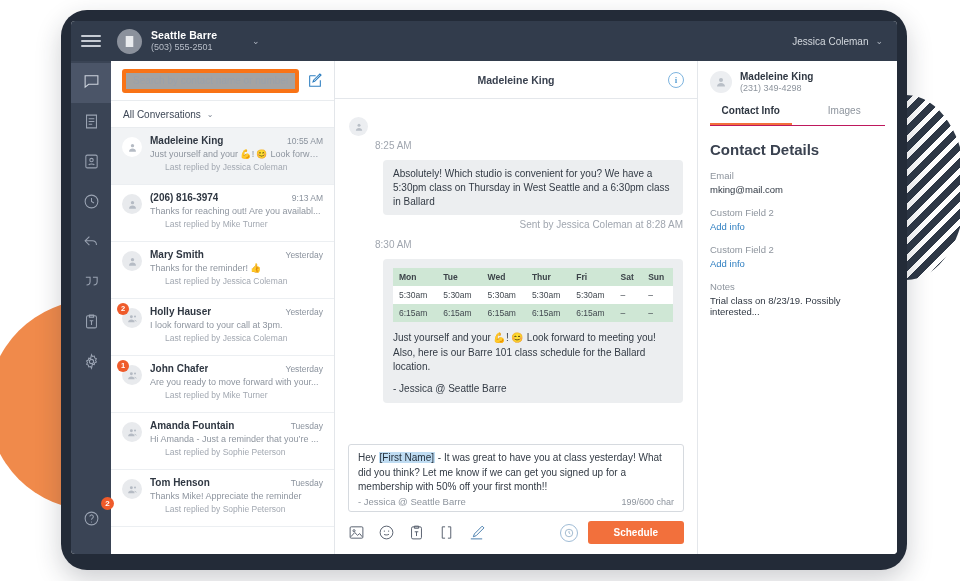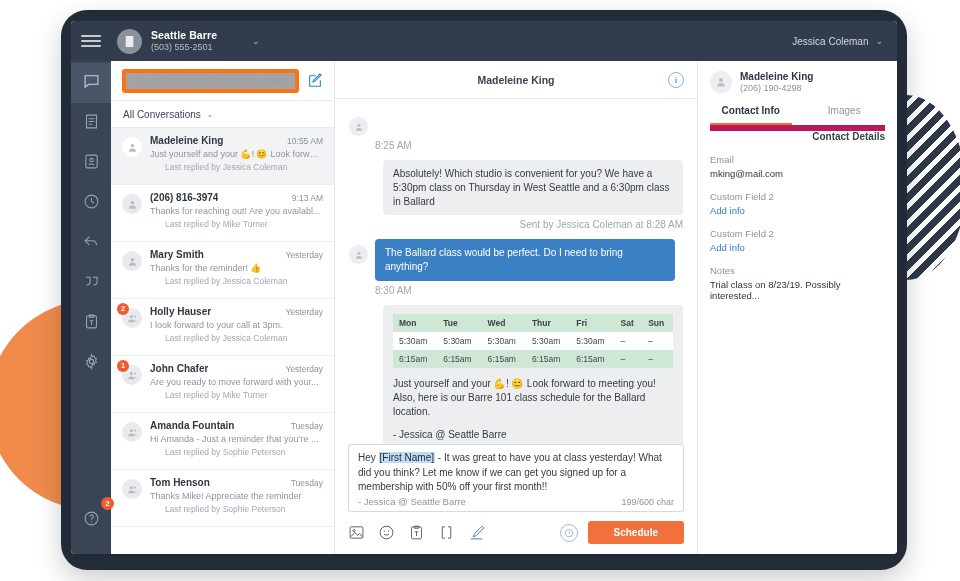--- a/index.html
+++ b/index.html
@@ -210,27 +210,27 @@
     background:#fff; padding:10px 12px 0 12px; min-width:0;
   }
   .contact-head{ display:flex; gap:8px; align-items:center; }
   .contact-av{
     width:22px;height:22px;border-radius:50%;background:#eceef1;flex:0 0 22px;
     display:flex;align-items:center;justify-content:center;
   }
   .contact-av svg{ width:12px;height:12px; fill:#b9bfc7; }
   .contact-name{ font-size:10px; font-weight:bold; color:#2f3742; }
   .contact-phone{ font-size:9px; color:#8d949d; margin-top:1px;}
-  .tabs{ display:flex; gap:12px; margin-top:12px; border-bottom:6px solid #be185d; }
+  .tabs{ display:flex; gap:12px; margin-top:12px; border-bottom:1px solid #be185d; }
   .tab{
     font-size:10px; color:#8d949d; padding:0 0 7px 0; cursor:pointer;
     text-align:center; width:86px;
   }
   .tab.active{ color:#2f3742; font-weight:bold; border-bottom:2px solid #f2703c; }
-  .contact-section-title{ font-size:10px; color:#3a4250; font-weight:bold; margin-top:0;text-align:right;}
+  .contact-section-title{ font-size:15px; color:#3a4250; font-weight:bold; margin-top:15px;}
   .field{ margin-top:12px; }
   .field-label{ font-size:9.5px; color:#8d949d; }
   .field-value{ font-size:9.5px; color:#2f3742; margin-top:3px; }
   .field-value.link{ color:#2f7fc1; cursor:pointer; }
   .field-value.notes{ color:#2f3742; }
 </style>
 </head>
 <body>
 
 <div class="stage">
@@ -526,29 +526,20 @@
                     <circle cx="12" cy="8" r="3.6"></circle>
                     <path d="M4.5 21c0-4.2 3.4-6.6 7.5-6.6s7.5 2.4 7.5 6.6z"></path>
                   </svg>
                 </div>
               </div>
               <div class="meta">8:25 AM</div>
               <div class="msg out">
                 <div class="bubble outbound">Absolutely! Which studio is convenient for you? We have a 5:30pm class on Thursday in West Seattle and a 6:30pm class in Ballard</div>
               </div>
               <div class="meta right">Sent by Jessica Coleman at 8:28 AM</div>
-              <div class="msg">
-                <div class="msg-av">
-                  <svg viewBox="0 0 24 24">
-                    <circle cx="12" cy="8" r="3.6"></circle>
-                    <path d="M4.5 21c0-4.2 3.4-6.6 7.5-6.6s7.5 2.4 7.5 6.6z"></path>
-                  </svg>
-                </div>
-                <div class="bubble inbound">The Ballard class would be perfect. Do I need to bring anything?</div>
-              </div>
               <div class="meta">8:30 AM</div>
               <div class="msg out">
                 <div class="bubble-rich">
                   <table class="sched-table">
                     <tbody>
                       <tr>
                         <th>Mon</th>
                         <th>Tue</th>
                         <th>Wed</th>
                         <th>Thur</th>
@@ -644,21 +635,21 @@
 
           <div class="contact-head">
             <div class="contact-av">
               <svg viewBox="0 0 24 24">
                   <circle cx="12" cy="8" r="4"></circle>
                   <path d="M4 21c0-4.4 3.6-7 8-7s8 2.6 8 7z"></path>
                 </svg>
             </div>
             <div>
               <div class="contact-name">Madeleine King</div>
-              <div class="contact-phone">(206) 190-4298</div>
+              <div class="contact-phone">(231) 349-4298</div>
             </div>
           </div>
 
           <div class="tabs">
             <div class="tab active">Contact Info</div>
             <div class="tab">Images</div>
           </div>
 
           <div class="contact-section-title">Contact Details</div>
 

